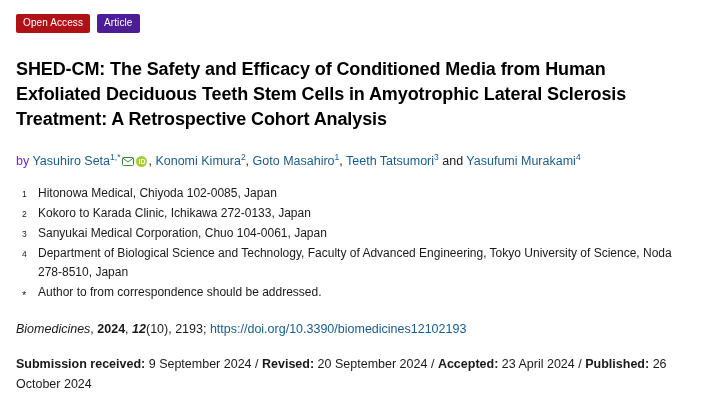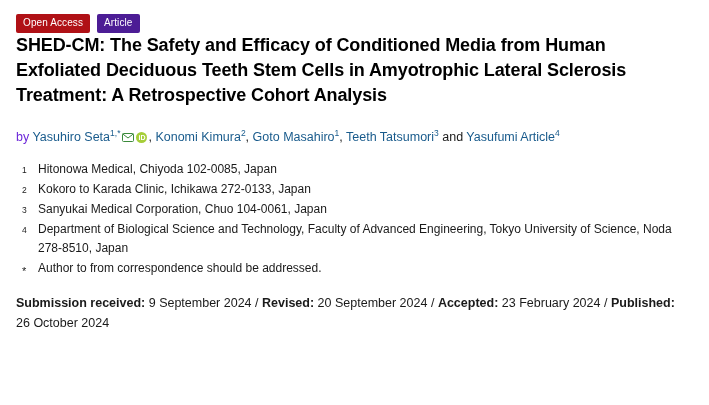--- a/index.html
+++ b/index.html
@@ -18,21 +18,21 @@
     position: relative;
     width: 709px;
     height: 405px;
     box-sizing: border-box;
     padding: 14px 16px 0 16px;
   }
   .badges {
     display: flex;
     align-items: center;
     gap: 7px;
-    margin-bottom: 0;
+    margin-bottom: 24px;
   }
   .badge {
     display: inline-block;
     font-size: 10px;
     line-height: 1;
     padding: 4px 7px 5px 7px;
     border-radius: 2px;
     color: #ffffff;
     letter-spacing: 0.1px;
   }
@@ -176,21 +176,21 @@
 
   <h1 class="title">SHED-CM: The Safety and Efficacy of Conditioned Media from Human Exfoliated Deciduous Teeth Stem Cells in Amyotrophic Lateral Sclerosis Treatment: A Retrospective Cohort Analysis</h1>
 
   <div class="authors">
     <span class="by">by</span>
     <span><a class="author-link" href="#">Yasuhiro Seta</a><span class="sup-link">1,*</span><span class="env-icon"><svg viewBox="0 0 12 9" width="12" height="9">
             <rect x="0.5" y="0.5" width="11" height="8" rx="1" fill="#ffffff" stroke="#3a8a3a" stroke-width="1"></rect>
             <path d="M0.8 1 L6 5 L11.2 1" fill="none" stroke="#3a8a3a" stroke-width="1"></path>
           </svg></span><span class="orcid-icon"></span></span><span>, </span><span><a class="author-link" href="#">Konomi Kimura</a><span class="sup-link">2</span></span><span>, </span><span><a class="author-link" href="#">Goto Masahiro</a><span class="sup-link">1</span></span><span>, </span><span><a class="author-link" href="#">Teeth Tatsumori</a><span class="sup-link">3</span></span>
     <span>and</span>
-    <span><a class="author-link" href="#">Yasufumi Article</a><span class="sup-link">4</span></span>
+    <span><a class="author-link" href="#">Yasufumi Murakami</a><span class="sup-link">4</span></span>
   </div>
 
   <ol class="affiliations">
     <li>
       <span class="marker">1</span>
       <span class="aff-text-wrap">Hitonowa Medical, Chiyoda 102-0085, Japan</span>
     </li>
     <li>
       <span class="marker">2</span>
       <span class="aff-text-wrap">Kokoro to Karada Clinic, Ichikawa 272-0133, Japan</span>
@@ -202,28 +202,31 @@
     <li>
       <span class="marker">4</span>
       <span class="aff-text-wrap">Department of Biological Science and Technology, Faculty of Advanced Engineering, Tokyo University of Science, Noda 278-8510, Japan</span>
     </li>
     <li class="corr">
       <span class="marker">*</span>
       <span class="aff-text-wrap">Author to from correspondence should be addressed.</span>
     </li>
   </ol>
 
+  <div class="citation">
+    <span class="journal">Biomedicines</span><span>, </span><span class="year">2024</span><span>, </span><span class="vol">12</span><span>(10)</span><span>, </span><span>2193</span><span>; </span><a class="doi-link" href="#">https://doi.org/10.3390/biomedicines12102193</a>
+  </div>
 
   <div class="history">
     <span class="lbl">Submission received:</span>
     <span>9 September 2024</span>
     <span>/</span>
     <span class="lbl">Revised:</span>
     <span>20 September 2024</span>
     <span>/</span>
     <span class="lbl">Accepted:</span>
-    <span>23 February 2024</span>
+    <span>23 April 2024</span>
     <span>/</span>
     <span class="lbl">Published:</span>
     <span>26 October 2024</span>
   </div>
 
 </div>
 
 </body></html>

